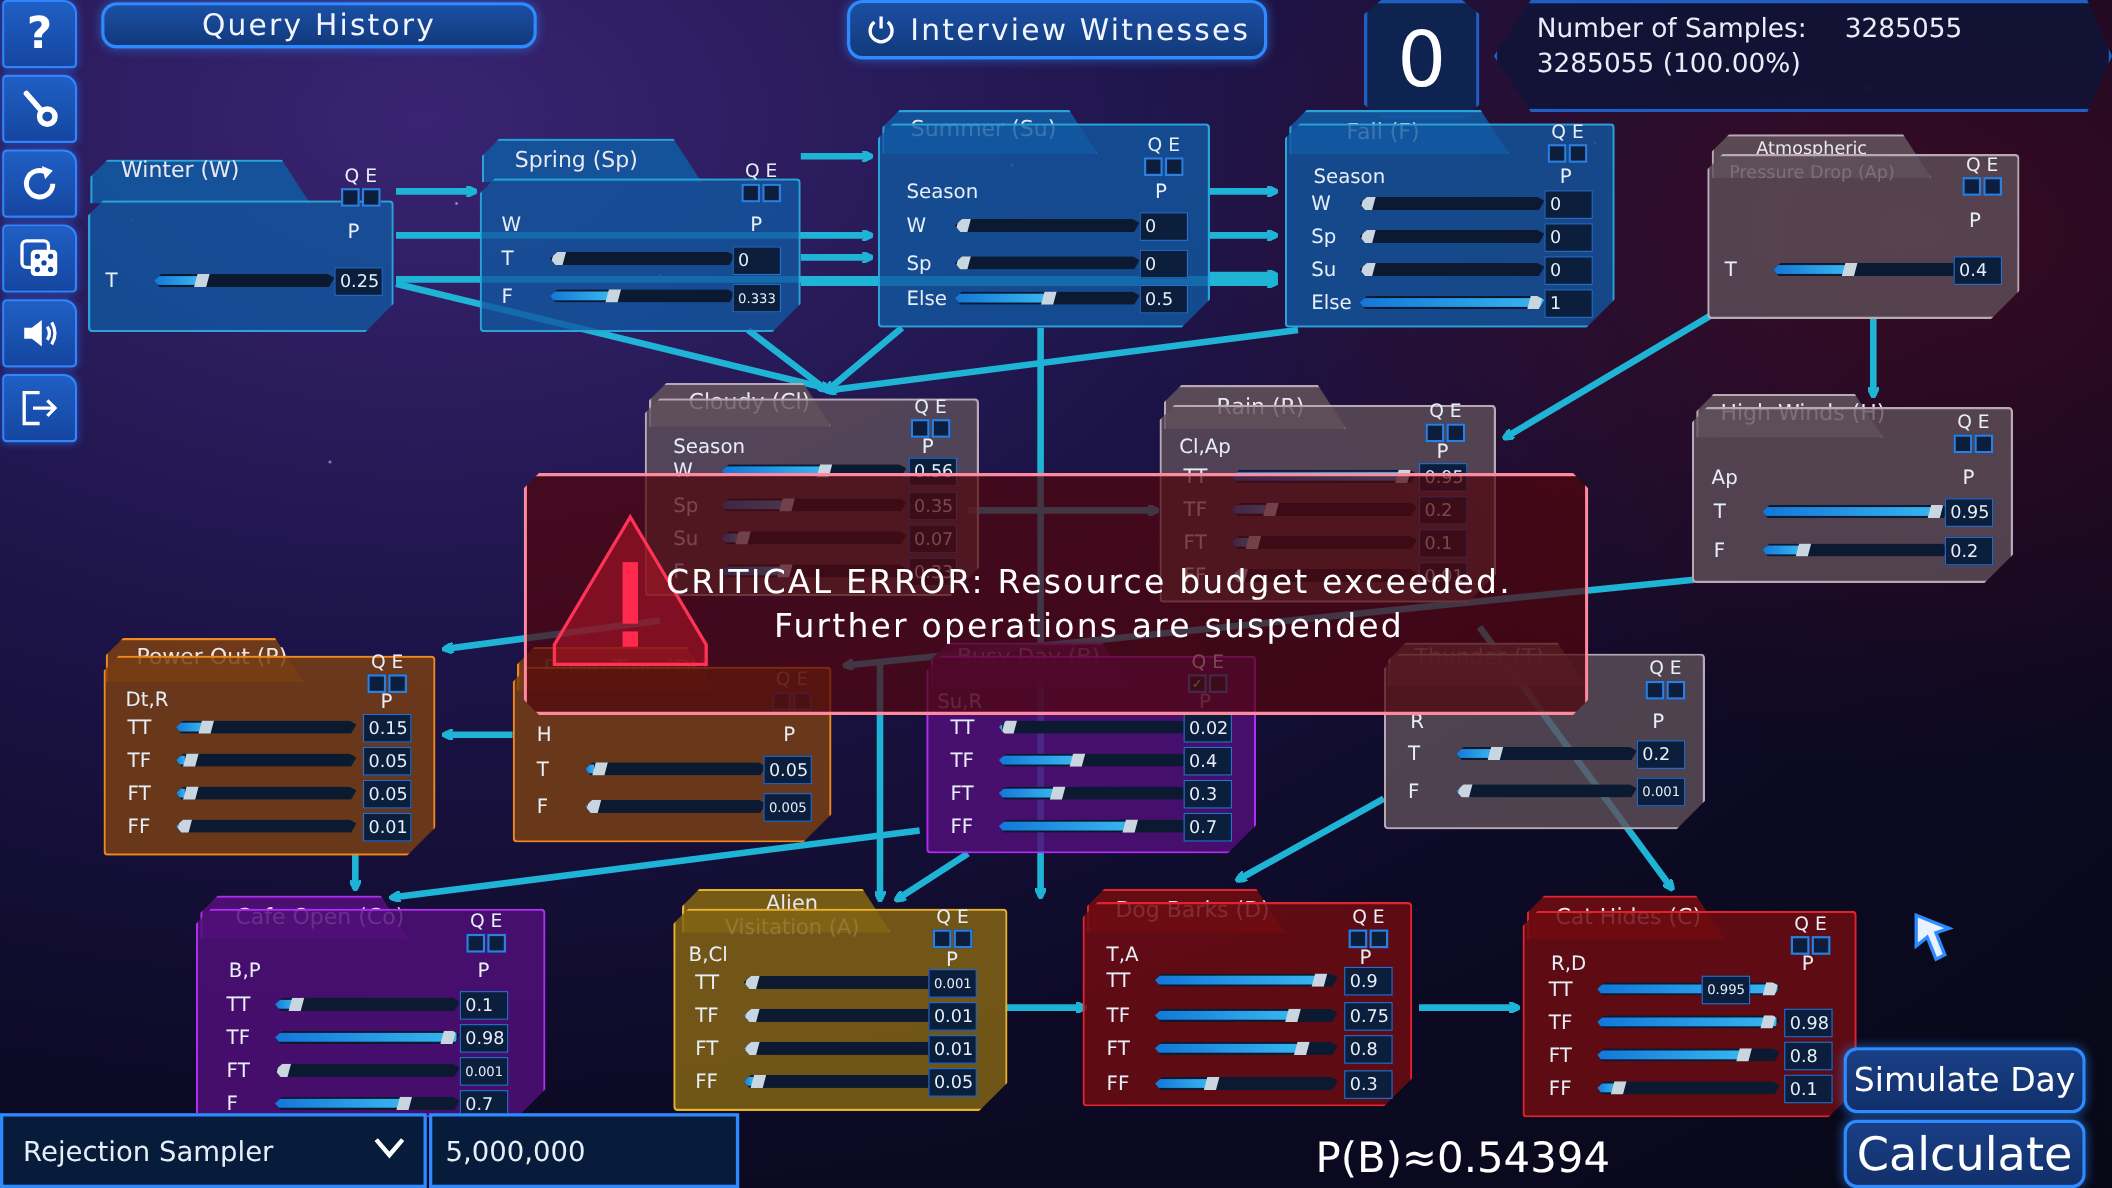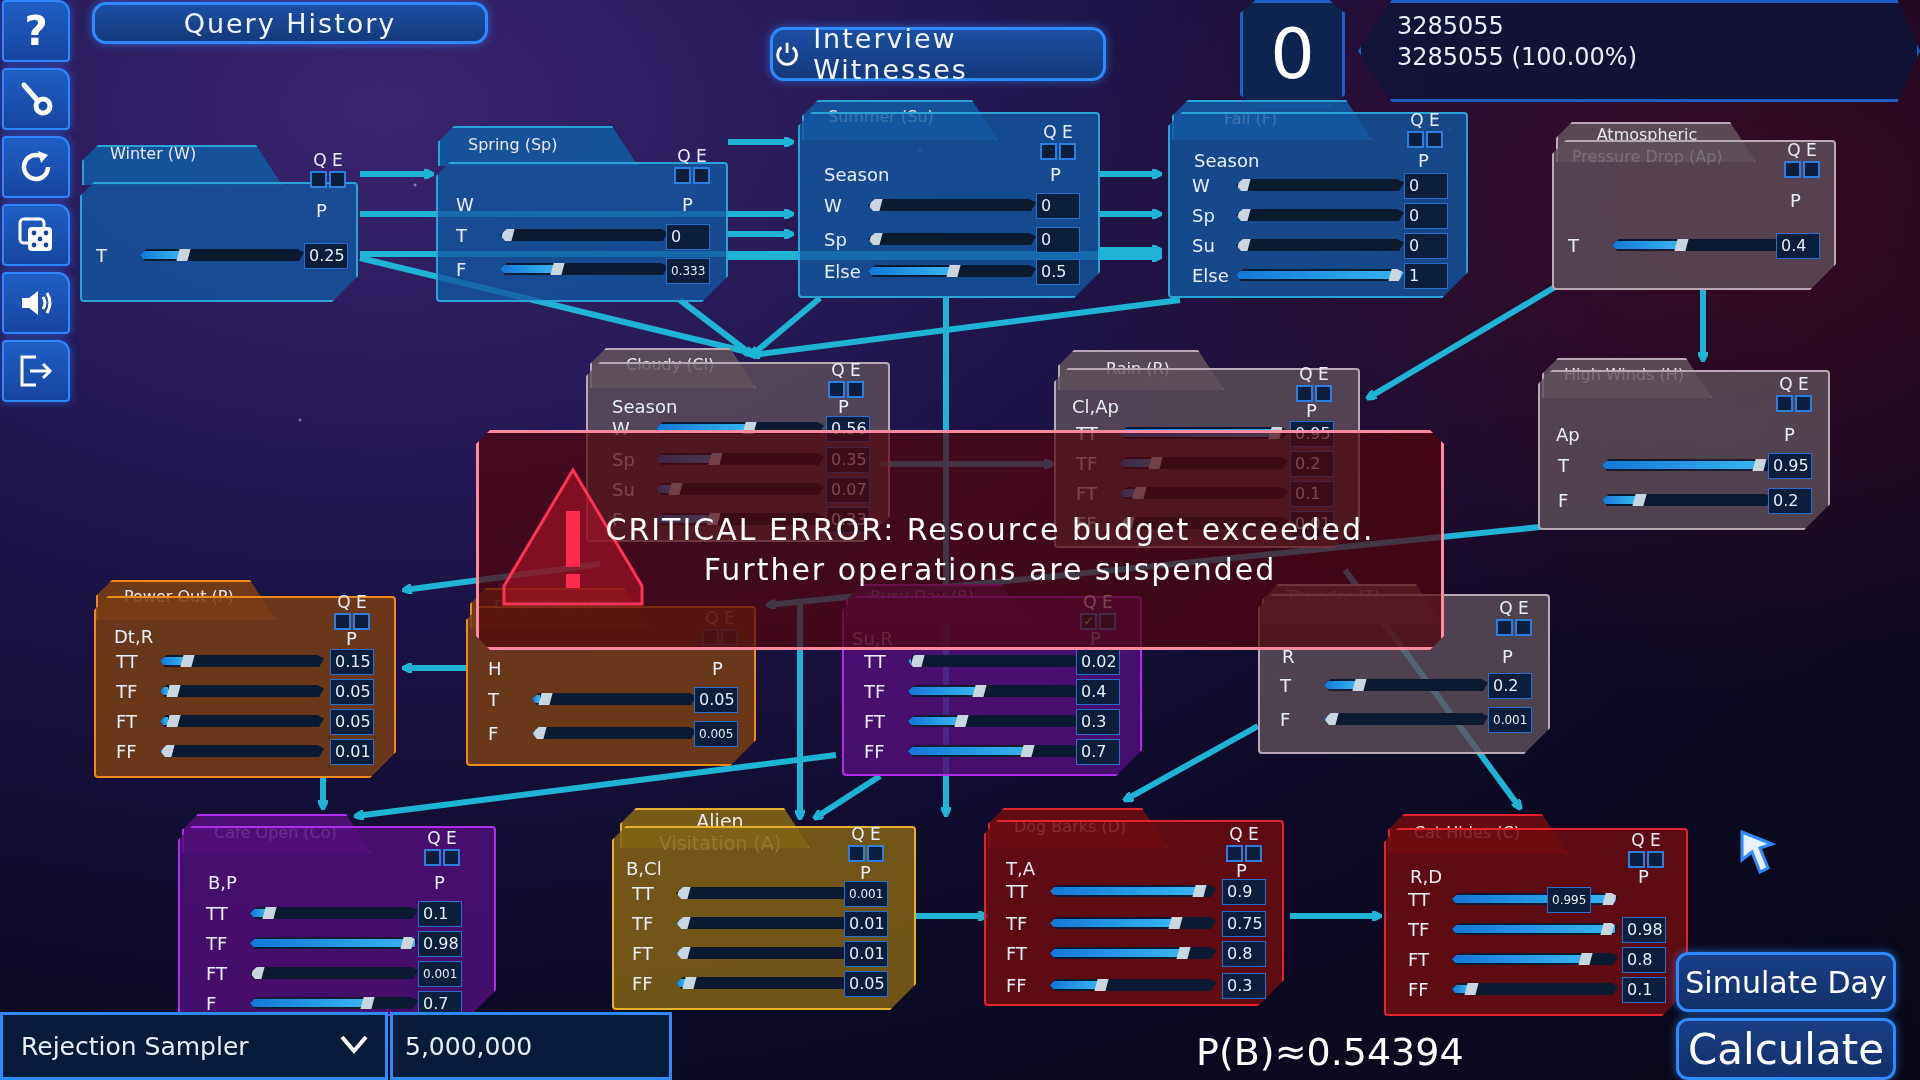--- a/index.html
+++ b/index.html
@@ -34,21 +34,21 @@
 .grey{background:rgba(95,80,90,.8);border-color:#b9a9b5}
 .grey-t{background:rgba(95,80,90,.9);border-color:#b9a9b5}
 .orange{background:rgba(120,62,20,.85);border-color:#f08a1c}
 .orange-t{background:rgba(120,62,20,.9);border-color:#f08a1c}
 .purple{background:rgba(80,15,120,.85);border-color:#b12ef0}
 .purple-t{background:rgba(80,15,120,.9);border-color:#b12ef0}
 .gold{background:rgba(130,100,20,.85);border-color:#e6b12c}
 .gold-t{background:rgba(130,100,20,.9);border-color:#e6b12c}
 .red{background:rgba(110,12,18,.85);border-color:#e0232c}
 .red-t{background:rgba(110,12,18,.9);border-color:#e0232c}
-.ttxt{position:absolute;font-size:16px;color:#e8e8ee;white-space:nowrap;line-height:22px;text-align:center}
+.ttxt{position:absolute;font-size:20px;color:#e8e8ee;white-space:nowrap;line-height:22px;text-align:center}
 .qe{position:absolute;font-size:17px;text-align:center;width:40px}
 .qe .boxes{display:flex;gap:2px;justify-content:center;margin-top:1px}
 .qe .box{width:17px;height:17px;background:#0d1e3c;border:2px solid #2a7fe0;font-size:12px;line-height:13px;color:#9fb}
 .lbl{position:absolute;font-size:18px;color:#e8eef6}
 .row-s{position:absolute;display:flex;align-items:center;height:26px}
 .row-s .rl{width:44px;font-size:18px}
 .slider{position:relative;height:12px;background:#0b1a30;clip-path:polygon(0 50%,4% 0,96% 0,100% 30%,97% 100%,3% 100%);}
 .slider .fill{position:absolute;left:0;top:2px;height:8px;background:linear-gradient(90deg,#1377d8,#38b6f0)}
 .knob{position:absolute;top:-4px;width:11px;height:20px;background:#c9d6e0;transform:skewX(-15deg);border-radius:2px}
 .val{position:absolute;width:44px;height:26px;background:#0b1e3c;border:1px solid #2a6fd0;font-size:16px;line-height:24px;padding-left:4px;color:#e6eef7}
@@ -150,32 +150,33 @@
         <path d="M20 6 H6 V34 H20" fill="none" stroke="#fff" stroke-width="3"></path>
         <line x1="14" y1="20" x2="34" y2="20" stroke="#fff" stroke-width="3"></line>
         <path d="M27 13 L34 20 L27 27" fill="none" stroke="#fff" stroke-width="3"></path>
       </svg>
   </div>
 </div>
 
 <div class="topbtn" style="left:92px;top:2px;width:396px;height:42px">
     <span>Query History</span>
   </div>
-<div class="topbtn" style="left:770px;top:27px;width:336px;height:54px">
+<div class="topbtn" style="left:770px;top:0;width:382px;height:54px">
   <svg viewBox="0 0 30 30" style="width:30px;height:30px;margin-right:12px">
       <path d="M9 8 A10 10 0 1 0 21 8" fill="none" stroke="#fff" stroke-width="3"></path>
       <line x1="15" y1="3" x2="15" y2="14" stroke="#fff" stroke-width="3"></line>
     </svg>
   <span>Interview Witnesses</span>
 </div>
 <div class="counter">
     <span>0</span>
   </div>
 <div class="stats">
   <div class="row">
+      <span class="k">Number of Samples:</span>
       <span>3285055</span>
     </div>
   <div class="row">
       <span>3285055 (100.00%)</span>
     </div>
 </div>
 
 <div class="tab blue-t" style="left:82px;top:145px;width:200px"></div>
 <div class="ttxt" style="left:110px;top:143px">Winter (W)</div>
 <div class="node blue" style="left:80px;top:182px;width:278px;height:120px"></div>

